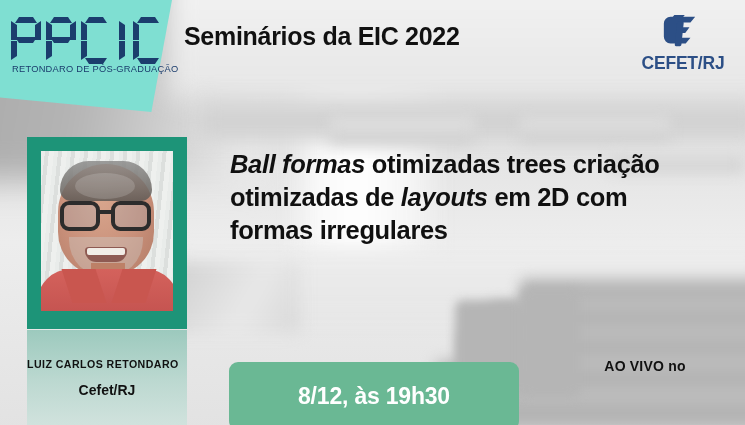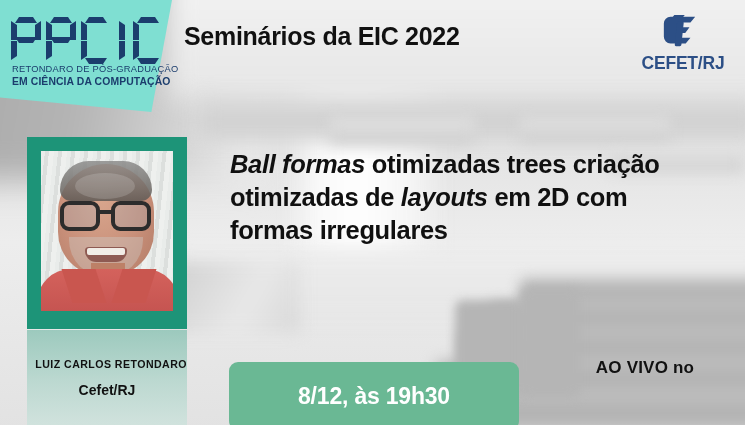--- a/index.html
+++ b/index.html
@@ -226,21 +226,21 @@
   }
 
   .name-card {
     position:absolute; left:27px; top:330px;
     width:160px; height:95px;
     background:linear-gradient(180deg,rgba(150,199,186,.92) 0%,rgba(183,215,206,.88) 55%,rgba(205,226,220,.85) 100%);
     z-index:4;
   }
   .name-card .nm {
     position:absolute; left:0; right:0; top:28px;
-    text-align:right; font-size:10.6px; font-weight:bold;
+    text-align:left; font-size:10.6px; font-weight:bold;
     letter-spacing:.45px; color:#111;
   }
   .name-card .aff {
     position:absolute; left:0; right:0; top:52px;
     text-align:center; font-size:14px; font-weight:bold; color:#111;
   }
 
   
   .talk {
     position:absolute; left:230px; top:148px; width:470px;
@@ -262,21 +262,21 @@
   .date-badge span {
     color:#ffffff; font-size:23px; font-weight:bold; letter-spacing:-.2px;
   }
 
   
   .yt-block {
     position:absolute; left:556px; top:358px; width:178px;
     text-align:center; z-index:5;
   }
   .yt-live {
-    font-size:17px; font-weight:bold; color:#111;
+    font-size:14px; font-weight:bold; color:#111;
     letter-spacing:.2px; margin-bottom:3px;
   }
   .yt-logo {
     display:flex; align-items:center; justify-content:center; gap:7px;
   }
   .yt-play {
     width:51px; height:36px; background:var(--ytred,#e8241a);
     border-radius:9px; position:relative;
   }
   .yt-play::after {
@@ -355,21 +355,20 @@
     <div class="seg-char">
       <div class="seg seg-h seg-a"></div>
       <div class="seg seg-v left seg-up"></div>
       <div class="seg seg-v left seg-lo"></div>
       <div class="seg seg-h seg-d flip"></div>
     </div>
   </div>
 
   <div class="logo-sub">
     <div class="l1">RETONDARO DE PÓS-GRADUAÇÃO</div>
-    <div class="l2">EM CIÊNCIA DA COMPUTAÇÃO</div>
   </div>
 
   <div class="main-title">Seminários da EIC 2022</div>
 
   <div class="cefet">
     <svg class="cefet-mark" viewBox="0 0 46 40">
       <g fill="#2c4f86">
         <path d="M11 4 h26 l-5 6 h-13 l0 5 h12 l-4.5 6 h-7.5 v5 h13 l-5 6 h-16 a7 7 0 0 1 -7 -7 v-14 a7 7 0 0 1 7 -7 z" transform="translate(-1,0)"></path>
         <path d="M14 2 l11 0 -4 5 -11 0 z"></path>
         <rect x="18" y="9" width="7" height="26" rx="1.5" transform="skewX(-6)"></rect>

